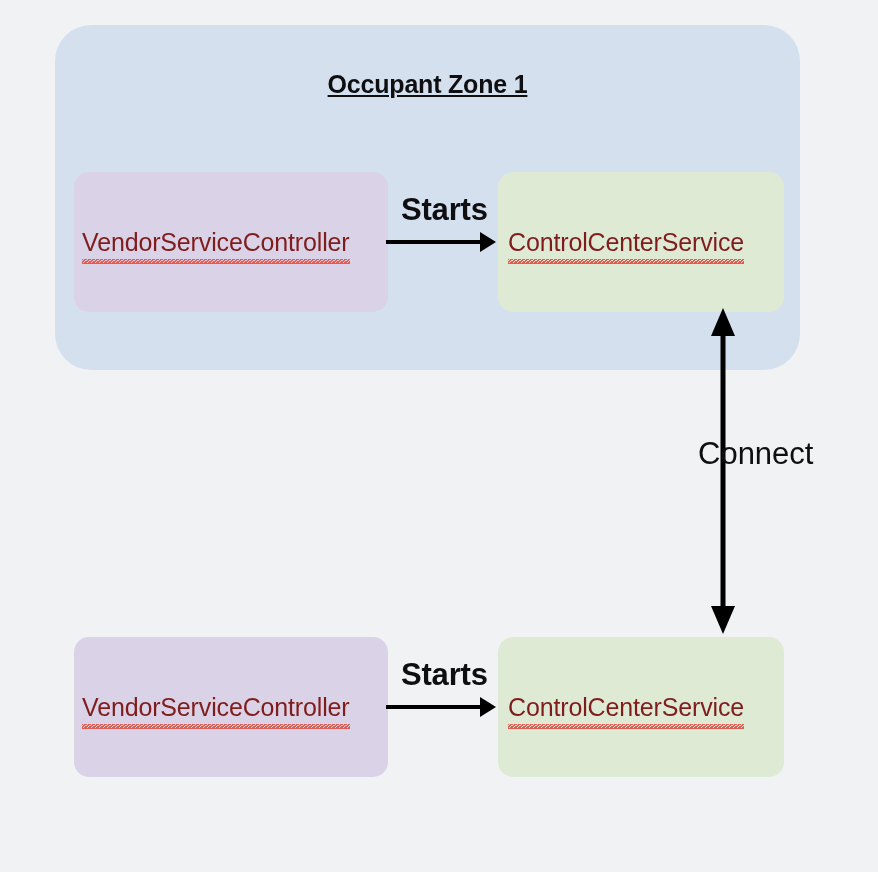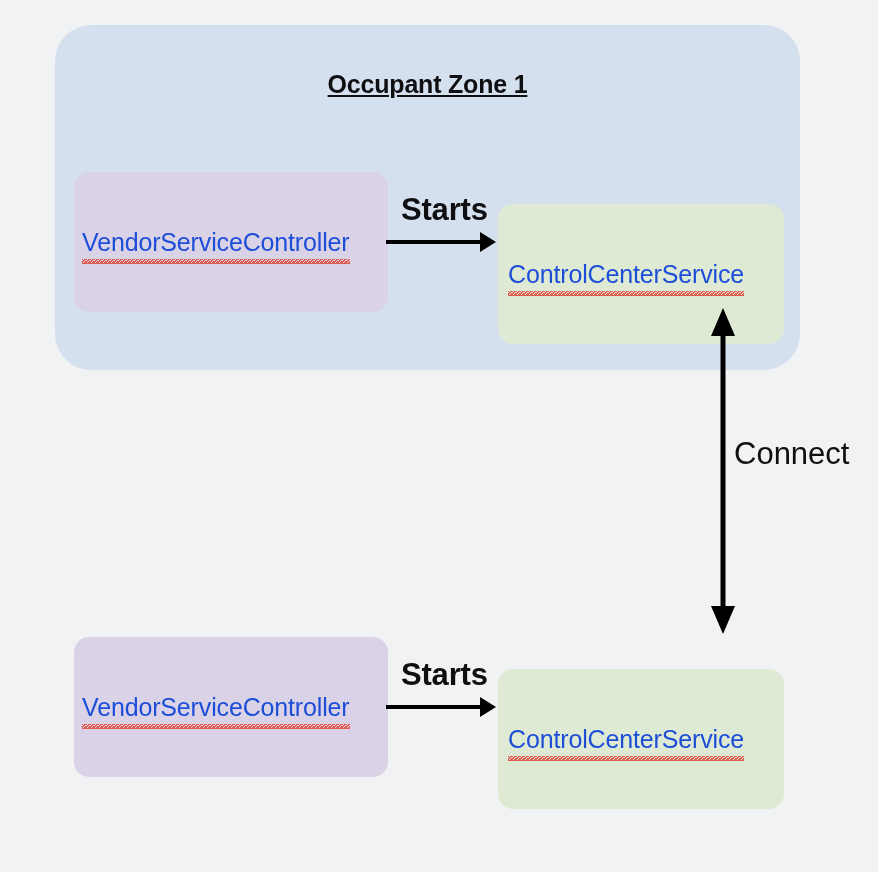--- a/index.html
+++ b/index.html
@@ -44,26 +44,26 @@
   #zone-2 .zone-title { top: 31px; }
 
   
   .node {
     position: absolute;
     border-radius: 15px;
     display: flex;
     align-items: center;
   }
   .node-purple { background: #dad2e6; }
-  .node-green  { background: #dfead5; margin-top: 32px; }
+  .node-green  { background: #dfead5; }
 
   .node-label {
     position: relative;
     font-size: 25px;
-    color: #1d4ed8;
+    color: #7f1d1d;
     white-space: nowrap;
     letter-spacing: -0.15px;
   }
   
   .node-label::after {
     content: "";
     position: absolute;
     left: 0;
     right: 0;
     bottom: -7px;
@@ -107,21 +107,21 @@
 
   .edge-label {
     position: absolute;
     font-size: 31px;
     color: #0f0f11;
     white-space: nowrap;
   }
   .edge-label.bold { font-weight: bold; letter-spacing: -0.2px; }
   #label-starts-1 { left: 401px; top: 192px; }
   #label-starts-2 { left: 401px; top: 657px; }
-  #label-connect  { left: 734px; top: 436px; }
+  #label-connect  { left: 698px; top: 436px; }
 </style>
 </head>
 <body>
 
 <div id="canvas">
 
   <div class="zone" id="zone-1">
     <div class="zone-title">Occupant Zone 1</div>
   </div>
 

